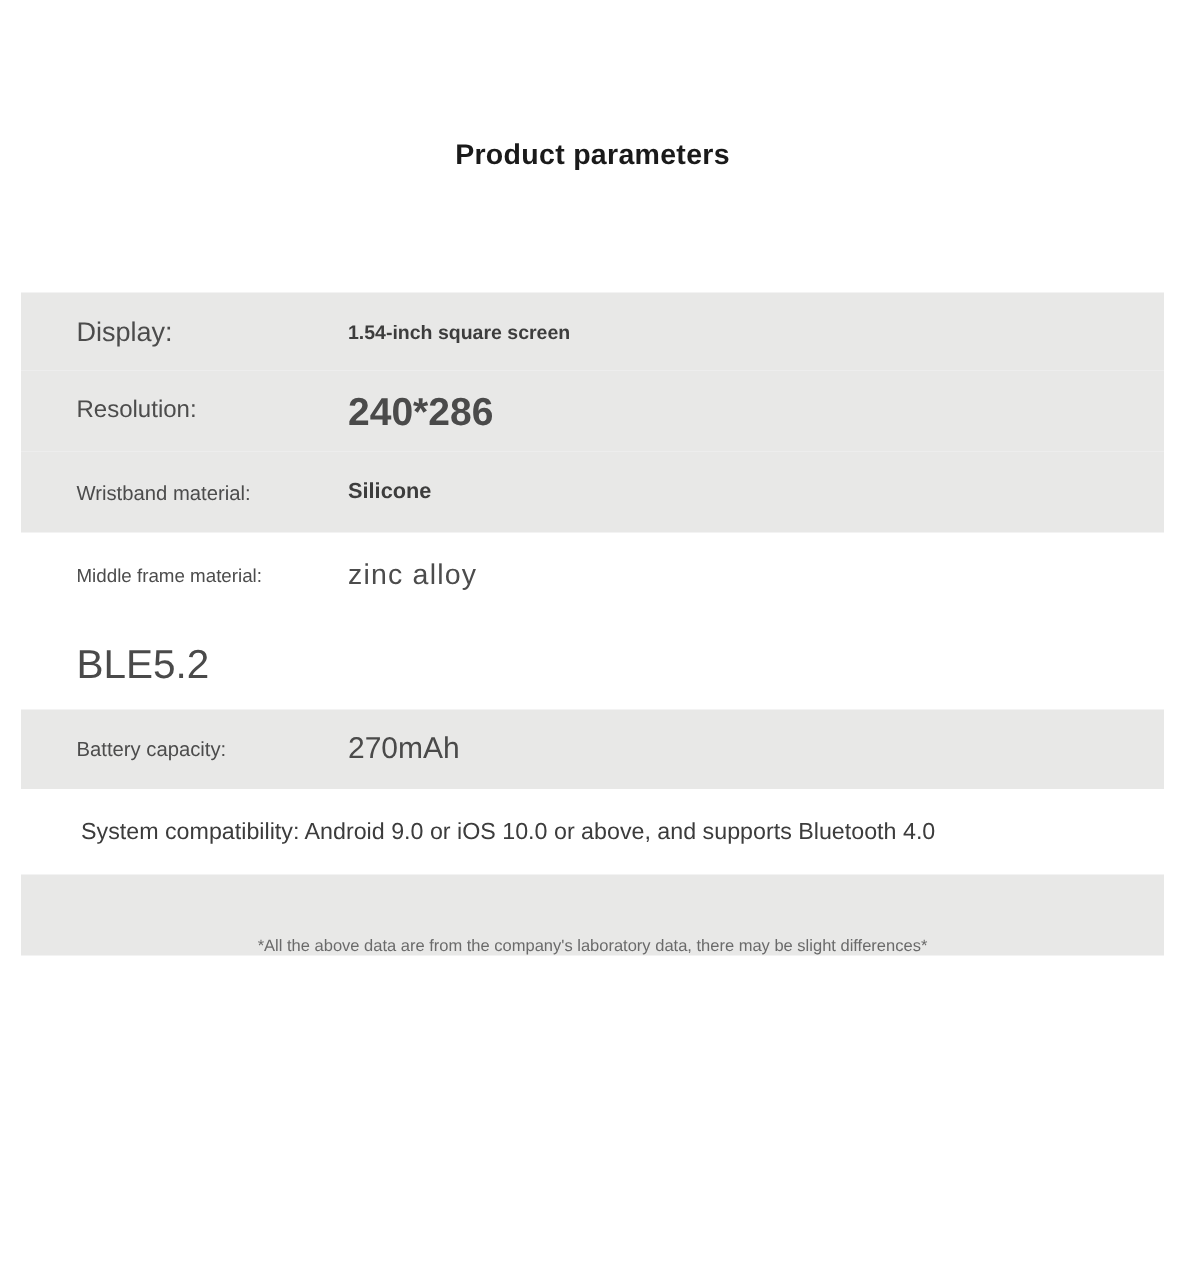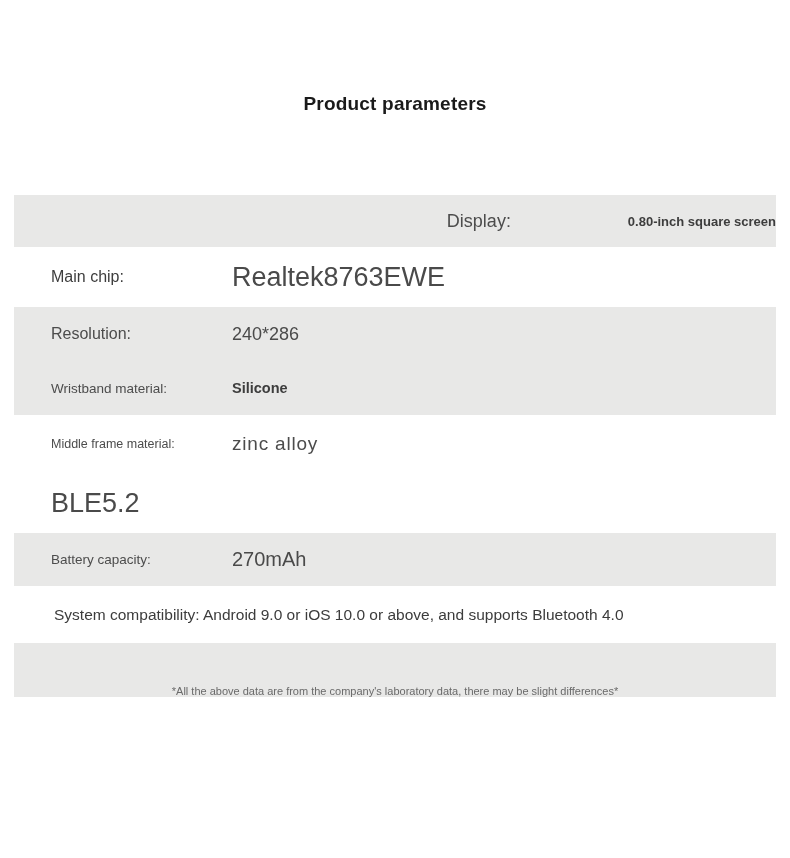--- a/index.html
+++ b/index.html
@@ -38,29 +38,29 @@
   .label {
     width: 181px;
     flex-shrink: 0;
     color: var(--label, #4c4c4c);
   }
   .value {
     color: var(--value_large, #4a4a4a);
     white-space: nowrap;
   }
   
-  .r1 { height: 52px; justify-content: flex-end; }
+  .r1 { height: 52px; }
   .r1 .label { font-size: 18px; }
   .r1 .value { font-size: 13px; font-weight: 600; color: var(--value_small, #3d3d3d); }
   .r2 { height: 60px; }
   .r2 .label { font-size: 16px; color: var(--value_small, #3d3d3d); }
   .r2 .value { font-size: 27px; font-weight: 300; }
   .r3 { height: 54px; }
   .r3 .label { font-size: 16px; }
-  .r3 .value { font-size: 18px; font-weight: 400; }
+  .r3 .value { font-size: 26px; font-weight: 700; }
   .r4 { height: 58px; }
   .r4 .label { font-size: 12.5px; }
   .r4 .value { font-size: 19px; letter-spacing: 0.8px; color: var(--label, #4c4c4c); }
   .r5 { height: 54px; }
   .r5 .label { font-size: 13.5px; }
   .r5 .value { font-size: 14.5px; font-weight: 600; color: var(--value_small, #3d3d3d); }
   .r6 { height: 60px; }
   .r6 .label { font-size: 14.5px; color: var(--value_small, #3d3d3d); }
   .r6 .value { font-size: 27px; font-weight: 300; }
   .r7 { height: 53px; }
@@ -96,27 +96,23 @@
 <body>
 
 <div class="page">
 
   <h1 class="title">Product parameters</h1>
 
   <div class="spec-table">
 
     <div class="row r1 stripe">
       <span class="label">Display:</span>
-      <span class="value">0.80-inch square screen</span>
+      <span class="value">1.54-inch square screen</span>
     </div>
 
-    <div class="row r2">
-      <span class="label">Main chip:</span>
-      <span class="value">Realtek8763EWE</span>
-    </div>
 
     <div class="row r3 stripe">
       <span class="label">Resolution:</span>
       <span class="value">240*286</span>
     </div>
 
     <div class="row r5 stripe">
       <span class="label">Wristband material:</span>
       <span class="value">Silicone</span>
     </div>

